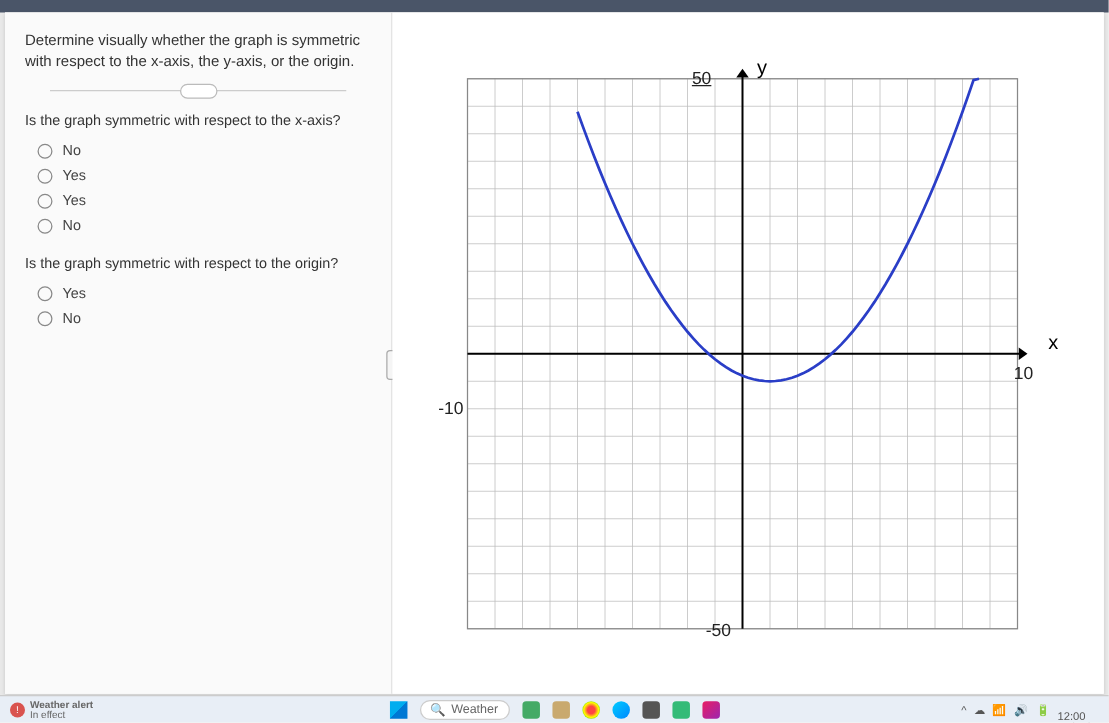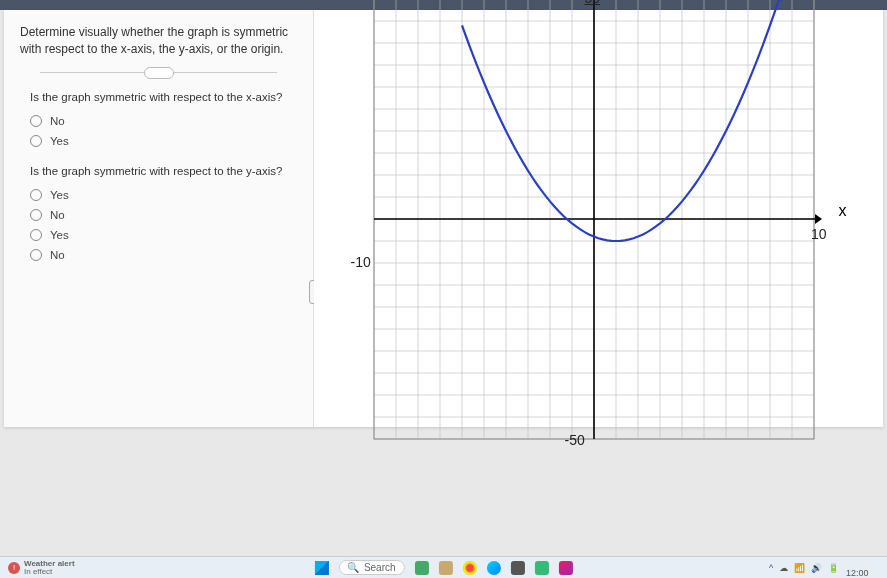--- a/index.html
+++ b/index.html
@@ -12,21 +12,21 @@
       position: relative;
     }
     .top-bar {
       height: 10px;
       background: #4a5568;
       width: 100%;
     }
     .main-container {
       display: flex;
       background: #fff;
-      height: 417px;
+      height: 545px;
       margin: 0 4px;
       box-shadow: 0 1px 3px rgba(0,0,0,0.15);
     }
     .left-panel {
       width: 310px;
       padding: 14px 16px;
       border-right: 1px solid #ddd;
       background: #fafafa;
       position: relative;
     }
@@ -50,21 +50,21 @@
       transform: translateX(-50%);
       width: 28px;
       height: 10px;
       border: 1px solid #bbb;
       border-radius: 6px;
       background: #fff;
     }
     .sub-question {
       font-size: 11.5px;
       color: #333;
-      margin: 14px 0 8px 10px;
+      margin: 14px 0 8px 0;
     }
     .radio-row {
       display: flex;
       align-items: center;
       padding: 4px 0 4px 10px;
       font-size: 11.5px;
       color: #444;
       text-align: right;
     }
     .radio-circle {
@@ -190,30 +190,30 @@
     <div class="sub-question">Is the graph symmetric with respect to the x-axis?</div>
     <div class="radio-row">
       <span class="radio-circle"></span>
       <span>No</span>
     </div>
     <div class="radio-row">
       <span class="radio-circle"></span>
       <span>Yes</span>
     </div>
 
-    <div class="sub-question">Is the graph symmetric with respect to the y-axis?</div>
     <div class="radio-row">
       <span class="radio-circle"></span>
       <span>Yes</span>
     </div>
     <div class="radio-row">
       <span class="radio-circle"></span>
       <span>No</span>
     </div>
 
+    <div class="sub-question">Is the graph symmetric with respect to the origin?</div>
     <div class="radio-row">
       <span class="radio-circle"></span>
       <span>Yes</span>
     </div>
     <div class="radio-row">
       <span class="radio-circle"></span>
       <span>No</span>
     </div>
 
     <div class="resize-handle"></div>
@@ -266,41 +266,41 @@
           <line x1="15" y1="15" x2="455" y2="15" stroke="#bbb" stroke-width="0.6"></line>
           <rect x="15" y="15" width="440" height="440" fill="none" stroke="#888" stroke-width="1"></rect>
           <line x1="15" y1="235" x2="461" y2="235" stroke="#000" stroke-width="1.6"></line>
           <polygon points="463,235 456,230 456,240" fill="#000"></polygon>
           <line x1="235" y1="455" x2="235" y2="9" stroke="#000" stroke-width="1.6"></line>
           <polygon points="235,7 230,14 240,14" fill="#000"></polygon>
           <path d="M103.0 41.4 L107.4 53.5 L111.8 65.3 L116.2 76.8 L120.6 87.9 L125.0 98.6 L129.4 109.0 L133.8 119.0 L138.2 128.7 L142.6 138.0 L147.0 147.0 L151.4 155.6 L155.8 163.9 L160.2 171.8 L164.6 179.4 L169.0 186.6 L173.4 193.5 L177.8 200.0 L182.2 206.1 L186.6 211.9 L191.0 217.4 L195.4 222.5 L199.8 227.3 L204.2 231.7 L208.6 235.7 L213.0 239.4 L217.4 242.7 L221.8 245.7 L226.2 248.4 L230.6 250.7 L235.0 252.6 L239.4 254.2 L243.8 255.4 L248.2 256.3 L252.6 256.8 L257.0 257.0 L261.4 256.8 L265.8 256.3 L270.2 255.4 L274.6 254.2 L279.0 252.6 L283.4 250.7 L287.8 248.4 L292.2 245.7 L296.6 242.7 L301.0 239.4 L305.4 235.7 L309.8 231.7 L314.2 227.3 L318.6 222.5 L323.0 217.4 L327.4 211.9 L331.8 206.1 L336.2 200.0 L340.6 193.5 L345.0 186.6 L349.4 179.4 L353.8 171.8 L358.2 163.9 L362.6 155.6 L367.0 147.0 L371.4 138.0 L375.8 128.7 L380.2 119.0 L384.6 109.0 L389.0 98.6 L393.4 87.9 L397.8 76.8 L402.2 65.3 L406.6 53.5 L411.0 41.4 L415.4 28.9 L419.8 16.1 L424.2 15.0 " fill="none" stroke="#2a3ec7" stroke-width="2.2"></path>
         </svg>
       <span class="axis-label-y" style="left:247px; top:-2px;">y</span>
       <span class="axis-label-x" style="right:-18px; top:218px;">x</span>
-      <span class="tick-label" style="left:226px; top:6px;text-decoration:underline;">50</span>
+      <span class="tick-label" style="left:195px; top:6px;text-decoration:underline;">50</span>
       <span class="tick-label" style="left:206px; bottom:6px;">-50</span>
       <span class="tick-label" style="left:-8px; top:242px;margin-top:28px;">-10</span>
       <span class="tick-label" style="right:2px; top:242px;">10</span>
     </div>
   </div>
 </div>
 
 <div class="taskbar">
   <div class="weather-widget">
     <span class="weather-icon">!</span>
     <div>
       <div style="font-size:8px; line-height:1;font-weight:bold;">Weather alert</div>
       <div style="font-size:8px; line-height:1;">In effect</div>
     </div>
   </div>
   <div class="taskbar-center">
     <div class="win-icon"></div>
     <div class="search-box">
       <span>🔍</span>
-      <span>Search</span>
+      <span>Weather</span>
     </div>
     <div class="tb-icon" style="background:#4a6;"></div>
     <div class="tb-icon" style="background:#c9a96e;"></div>
     <div class="tb-icon" style="background:radial-gradient(circle,#f44 30%,#ff0 60%,#0a0 90%); border-radius:50%;"></div>
     <div class="tb-icon" style="background:linear-gradient(135deg,#0cf,#08f); border-radius:50%;"></div>
     <div class="tb-icon" style="background:#555;"></div>
     <div class="tb-icon" style="background:#3b7;"></div>
     <div class="tb-icon" style="background:linear-gradient(135deg,#e91e63,#9c27b0);"></div>
   </div>
   <div class="taskbar-right">

